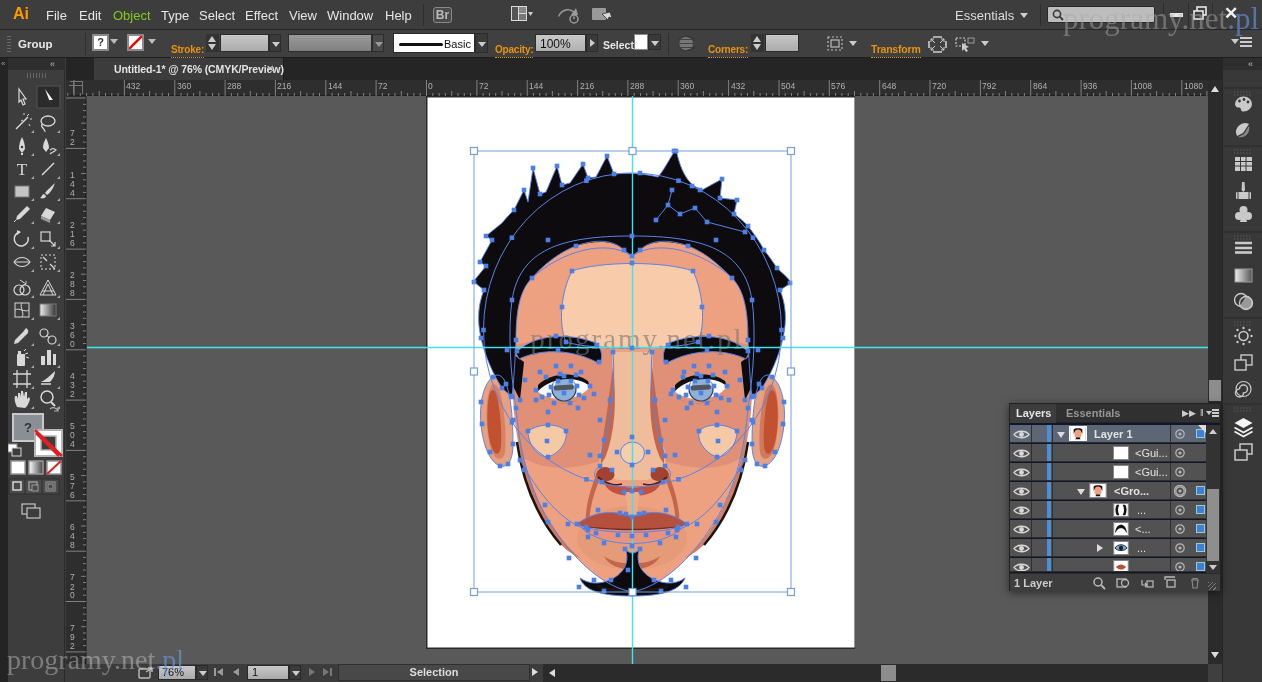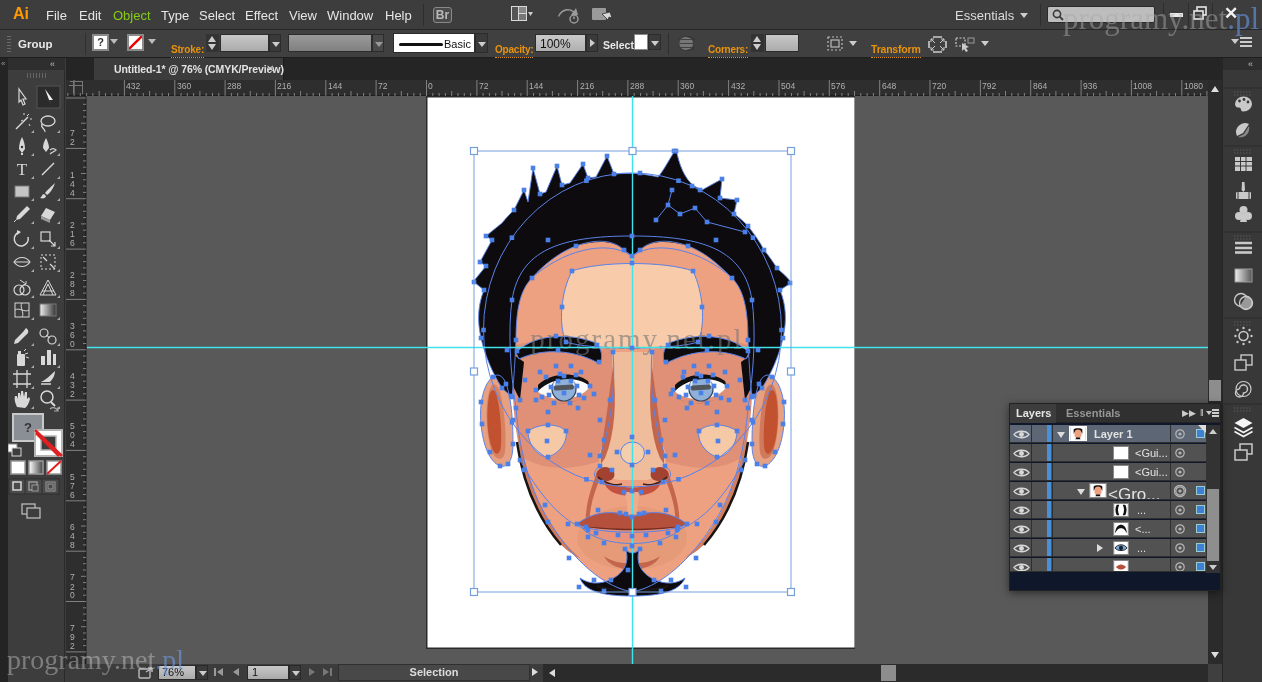--- a/index.html
+++ b/index.html
@@ -842,21 +842,21 @@
         <div class="abs" style="left:42px;top:0;width:1px;height:18px;background:#2f2f2f;"></div>
         <div class="abs" style="left:160px;top:0;width:1px;height:18px;background:#2f2f2f;"></div>
         <div class="abs" style="left:37px;top:0;width:4px;height:18px;background:#4a90d9;"></div>
         <div class="abs" style="left:67px;top:7px;width:0;height:0;border-left:4.5px solid transparent;border-right:4.5px solid transparent;border-top:6px solid #ddd;"></div>
         <svg class="abs" style="left:79px;top:1px;border:1px solid #888;" width="18" height="15" viewBox="0 0 18 15">
           <rect width="18" height="15" fill="#fff"></rect>
           <path d="M4,3 C5,1 13,1 14,3 L14,8 C13,4 5,4 4,8 Z" fill="#111"></path>
           <ellipse cx="9" cy="8" rx="4.2" ry="5" fill="#eda181"></ellipse>
           <path d="M6,14 h6 l-1,-2 h-4 Z" fill="#111"></path>
         </svg>
-        <div class="abs" style="left:98px;top:3px;font-size:17px;font-weight:normal;color:#e2e2e2;">&lt;Gro...</div>
+        <div class="abs" style="left:104px;top:3px;font-size:11px;font-weight:bold;color:#e2e2e2;">&lt;Gro...</div>
         <svg class="abs" style="left:164px;top:3px;" width="13" height="13" viewBox="0 0 13 13">
           <circle cx="6" cy="6" r="5.6" fill="none" stroke="#b5b5b5" stroke-width="1.2"></circle>
           <circle cx="6" cy="6" r="4.2" fill="none" stroke="#b5b5b5" stroke-width="1.2"></circle>
           <circle cx="6" cy="6" r="1.6" fill="#b5b5b5"></circle>
         </svg>
         <div class="abs" style="left:186px;top:4px;width:9px;height:9px;background:#3f7fd6;border:1px solid #9cc;"></div>
       </div>
       <div class="abs" style="left:0;top:97px;width:196px;height:18px;background:#525252;border-bottom:1px solid #2f2f2f;overflow:hidden;">
         <svg class="abs" style="left:3px;top:3px;" width="17" height="13" viewBox="0 0 16 12">
           <path d="M1,6 C4,2 12,2 15,6 C12,10 4,10 1,6 Z" fill="none" stroke="#d8d8d8" stroke-width="1.3"></path>
@@ -938,18 +938,41 @@
           <circle cx="6" cy="6" r="1.6" fill="#b5b5b5"></circle>
         </svg>
         <div class="abs" style="left:186px;top:4px;width:9px;height:9px;background:#3f7fd6;border:1px solid #9cc;"></div>
       </div>
       <div class="abs" style="left:188px;top:21px;width:0;height:0;border-left:8px solid transparent;border-top:8px solid #ddd;margin-left:0;"></div>
       <div class="abs" style="left:196px;top:21px;width:14px;height:148px;background:#333;">
         <div class="abs" style="left:3px;top:4px;width:0;height:0;border-left:4px solid transparent;border-right:4px solid transparent;border-bottom:5px solid #ccc;"></div>
         <div class="abs" style="left:1px;top:64px;width:12px;height:72px;background:#8e8e8e;"></div>
         <div class="abs" style="left:3px;top:140px;width:0;height:0;border-left:4px solid transparent;border-right:4px solid transparent;border-top:5px solid #ccc;"></div>
       </div>
+      <div class="abs" style="left:0;top:169px;width:210px;height:18px;background:#3d3d3d;border-top:1px solid #2a2a2a;">
+        <div class="abs" style="left:4px;top:3px;font-size:11px;font-weight:bold;color:#ccc;">1 Layer</div>
+        <svg class="abs" style="left:82px;top:2px;" width="14" height="14" viewBox="0 0 14 14">
+          <circle cx="6" cy="6" r="4" fill="none" stroke="#bbb" stroke-width="1.5"></circle>
+          <path d="M9,9 L13,13" stroke="#bbb" stroke-width="1.8"></path>
+        </svg>
+        <svg class="abs" style="left:106px;top:2px;" width="14" height="14" viewBox="0 0 14 14">
+          <rect x="1" y="3" width="9" height="8" fill="none" stroke="#bbb" stroke-width="1.3"></rect>
+          <circle cx="9" cy="7" r="3.5" fill="#3d3d3d" stroke="#bbb" stroke-width="1.3"></circle>
+        </svg>
+        <svg class="abs" style="left:130px;top:2px;" width="14" height="14" viewBox="0 0 14 14">
+          <path d="M2,4 L2,9 L6,9 M5,7 l2,2 -2,2" fill="none" stroke="#bbb" stroke-width="1.2"></path>
+          <rect x="7" y="5" width="6" height="6" fill="none" stroke="#bbb" stroke-width="1.2"></rect>
+        </svg>
+        <svg class="abs" style="left:154px;top:2px;" width="14" height="14" viewBox="0 0 14 14">
+          <rect x="3" y="4" width="8" height="7" fill="none" stroke="#bbb" stroke-width="1.3"></rect>
+          <path d="M1,4 L1,1 L11,1" fill="none" stroke="#bbb" stroke-width="1.3"></path>
+        </svg>
+        <svg class="abs" style="left:178px;top:2px;" width="14" height="14" viewBox="0 0 14 14">
+          <path d="M3,4 h8 M5,4 v-1.5 h4 v1.5 M4,4 l1,8 h4 l1,-8" fill="none" stroke="#8a8a8a" stroke-width="1.2"></path>
+        </svg>
+        <div class="abs" style="left:198px;top:8px;width:8px;height:8px;background:repeating-linear-gradient(135deg,#777 0 1px,transparent 1px 3px);"></div>
+      </div>
     </div>
 
   <div class="abs" style="left:1063px;top:1px;font-family:'Liberation Serif',serif;font-size:31px;color:rgba(170,170,170,0.5);white-space:nowrap;z-index:50;">programy.net<span style="color:rgba(100,140,210,0.7);">.pl</span></div>
   <div class="abs" style="left:7px;top:644px;font-family:'Liberation Serif',serif;font-size:28px;color:rgba(220,220,220,0.4);white-space:nowrap;z-index:50;">programy.net<span style="color:rgba(110,150,220,0.65);">.pl</span></div>
 
 </div>
 
 </body></html>

